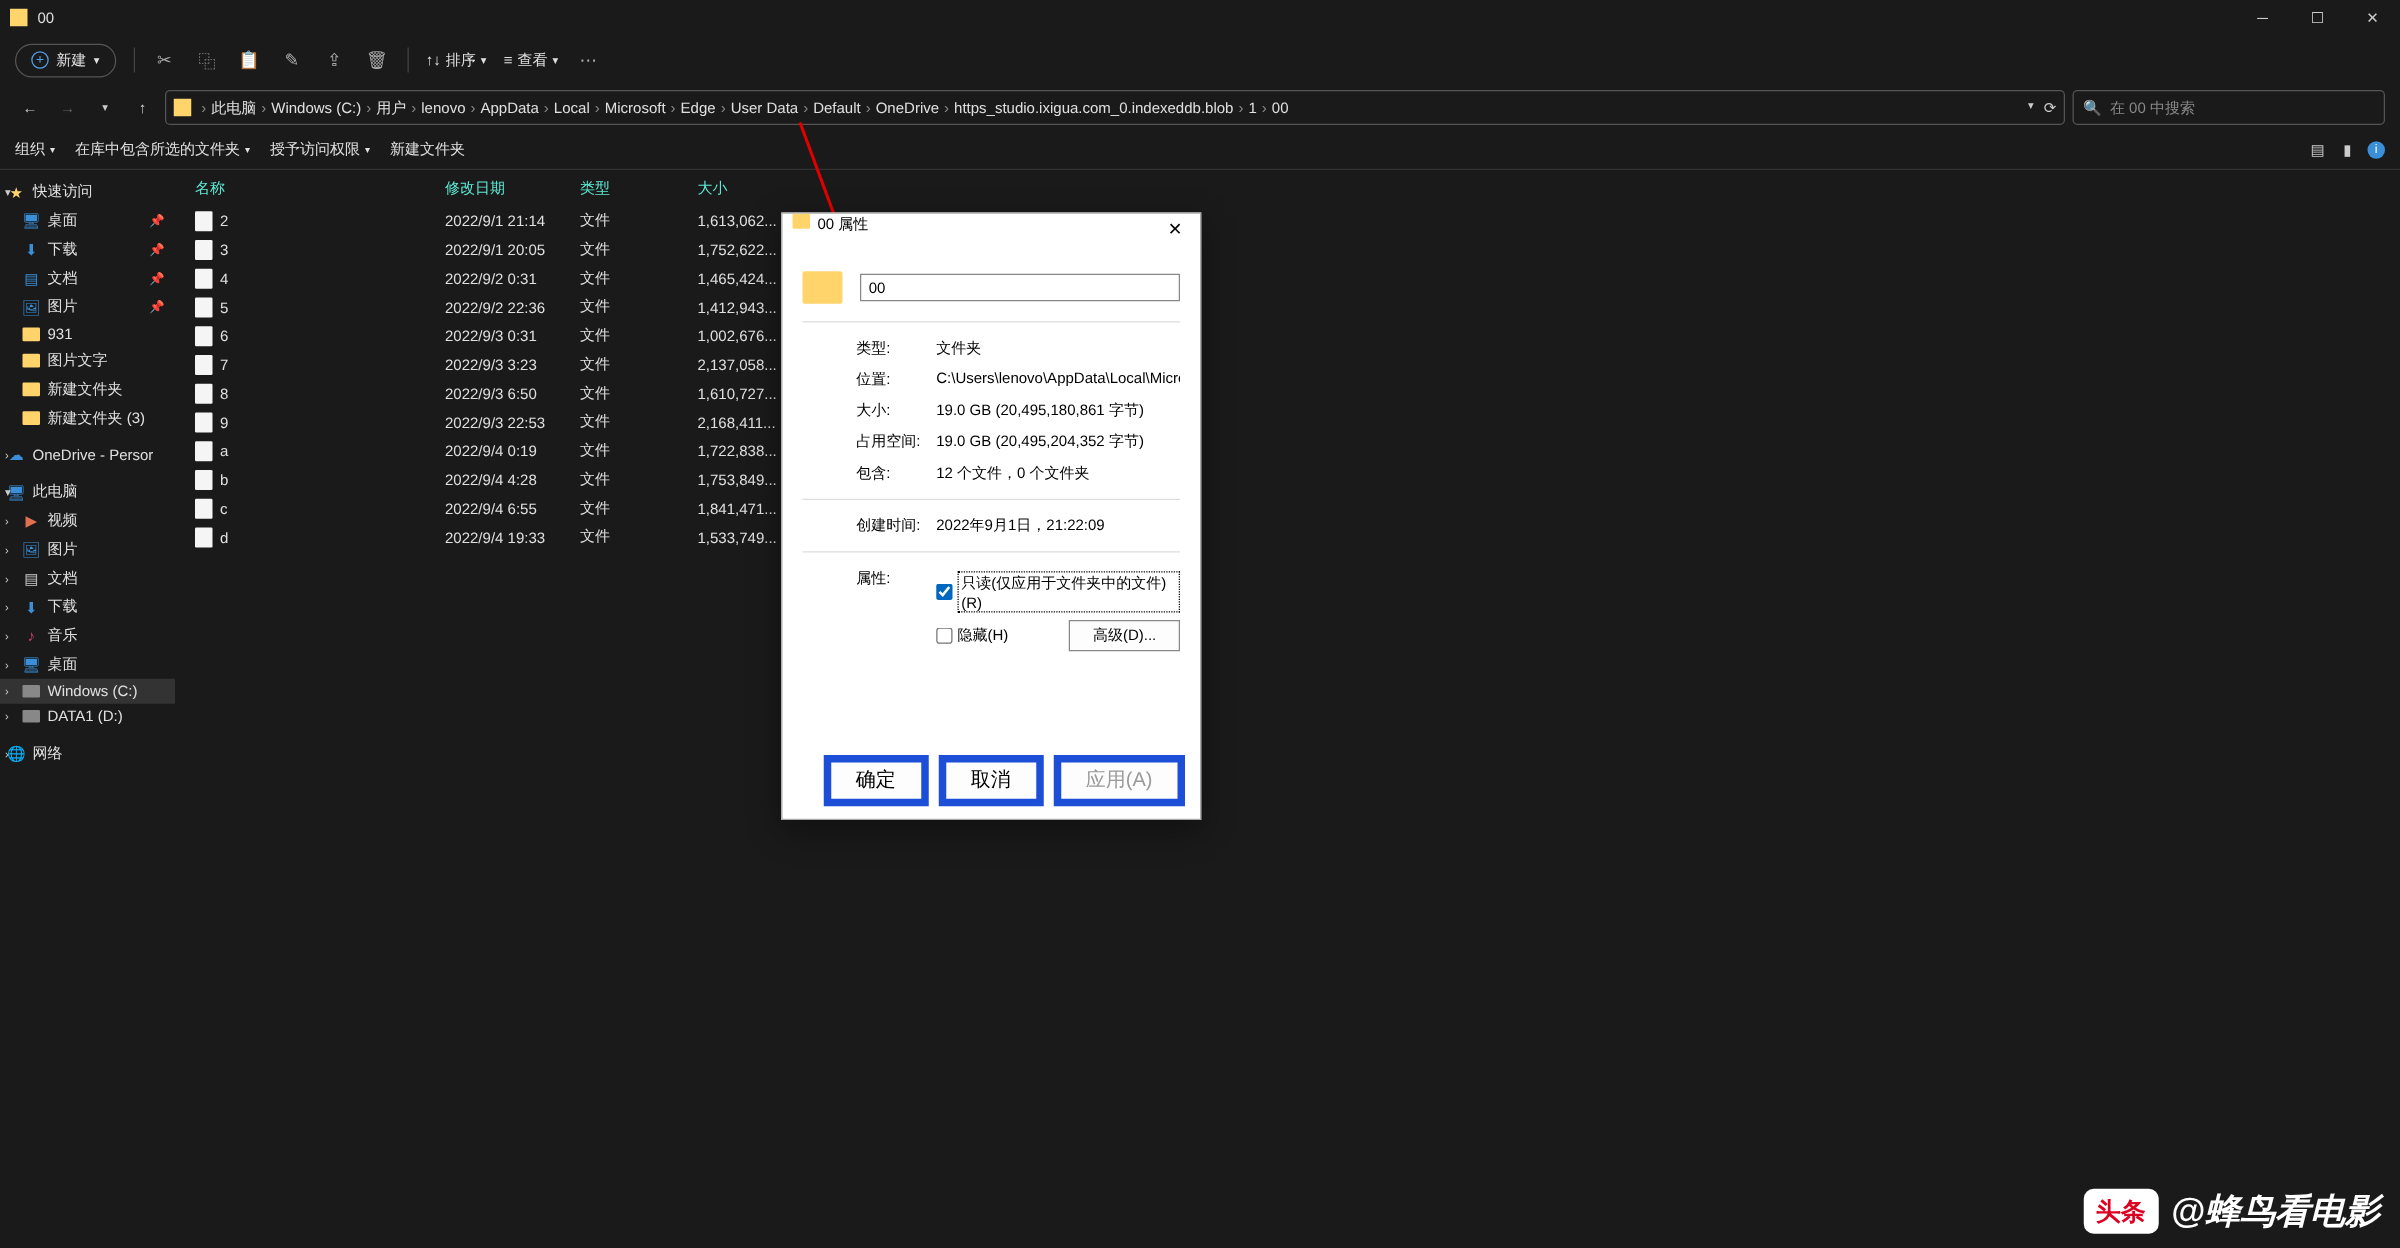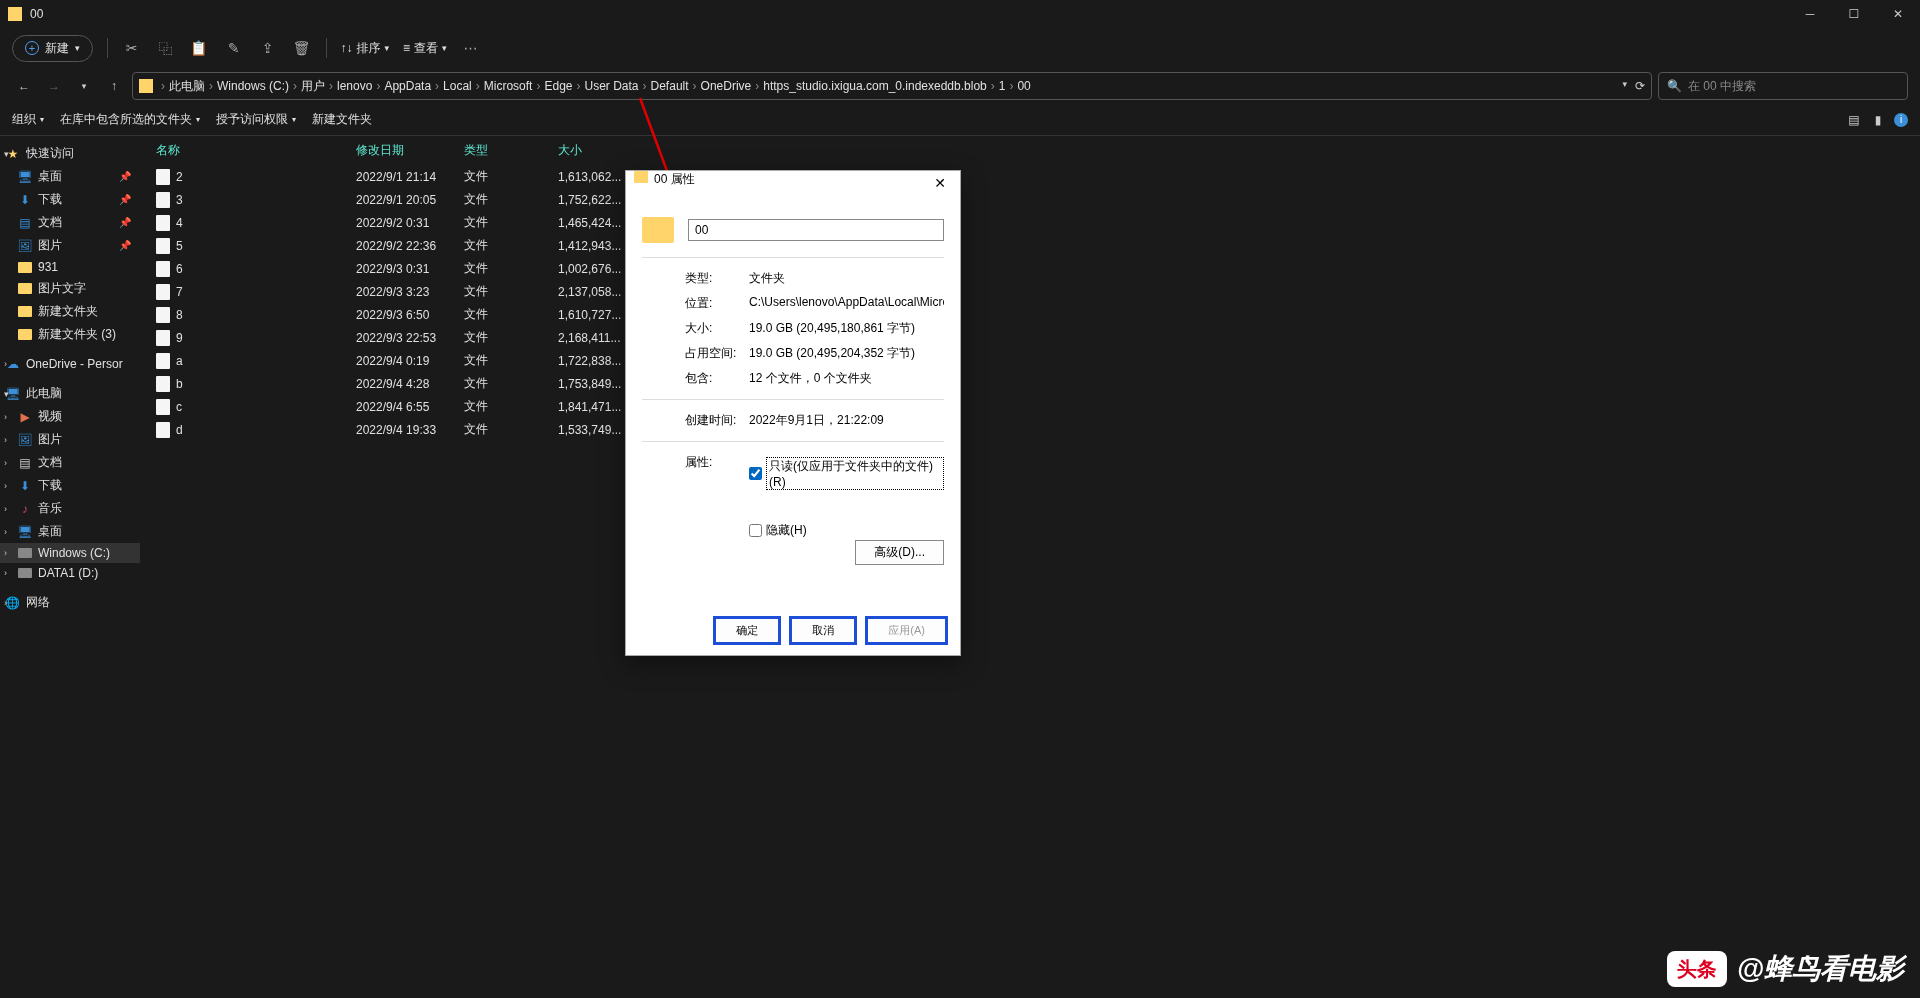--- a/index.html
+++ b/index.html
@@ -77,21 +77,21 @@
 .dlg-big-icon { width: 32px; height: 26px; background: #ffd56b; border-radius: 2px; }
 .dlg-name-input { flex: 1; border: 1px solid #888; padding: 3px 6px; font-size: 12px; }
 .dlg-hr { border: none; border-top: 1px solid #ddd; margin: 8px 0; }
 .dlg-proprow { display: flex; padding: 4px 0; }
 .dlg-proplabel { width: 64px; margin-left: 43px; }
 .dlg-propval { flex: 1; }
 .dlg-checkrow { display: flex; align-items: center; gap: 4px; padding: 3px 0; }
 .dlg-checkrow input[type=checkbox] { width: 13px; height: 13px; }
 .dlg-adv-btn { padding: 3px 18px; border: 1px solid #888; background: #fdfdfd; cursor: pointer; font-size: 12px; }
 .dlg-footer { padding: 10px 12px; display: flex; justify-content: flex-end; gap: 8px; }
-.dlg-btn { padding: 4px 20px; border: 3px solid #1d4ed8; background: #fdfdfd; cursor: pointer; font-size: 11px; }
+.dlg-btn { padding: 4px 20px; border: 6px solid #1d4ed8; background: #fdfdfd; cursor: pointer; font-size: 16px; }
 .dlg-btn.disabled { color: #999; }
 
 
 .arrow-svg { position: absolute; left: 636px; top: 94px; pointer-events: none; }
 
 
 .watermark { position: absolute; right: 16px; bottom: 10px; color: #fff; font-size: 28px; font-weight: 700; display: flex; align-items: center; gap: 10px; font-style: italic; }
 .wm-logo { background: #fff; color: #d02; width: 60px; height: 36px; border-radius: 8px; display: flex; align-items: center; justify-content: center; font-size: 20px; font-style: normal; }
 </style>
 </head>
@@ -491,21 +491,21 @@
     <div class="dlg-proprow">
       <div class="dlg-proplabel">属性:</div>
       <div class="dlg-propval">
         <div class="dlg-checkrow">
             <input type="checkbox" style="accent-color: rgb(0, 103, 192);" checked="">
             <span style="border:1px dotted #000;padding:0 2px;">只读(仅应用于文件夹中的文件)(R)</span>
           </div>
         <div class="dlg-checkrow">
             <input type="checkbox" style="">
             <span>隐藏(H)</span>
-          <button class="dlg-adv-btn" style="margin-left:auto;margin-top:44px;">高级(D)...</button>
+          <button class="dlg-adv-btn" style="margin-left:auto;">高级(D)...</button>
         </div>
       </div>
     </div>
   </div>
   <div class="dlg-footer">
     <button class="dlg-btn">确定</button>
     <button class="dlg-btn">取消</button>
     <button class="dlg-btn disabled">应用(A)</button>
   </div>
 </div>

